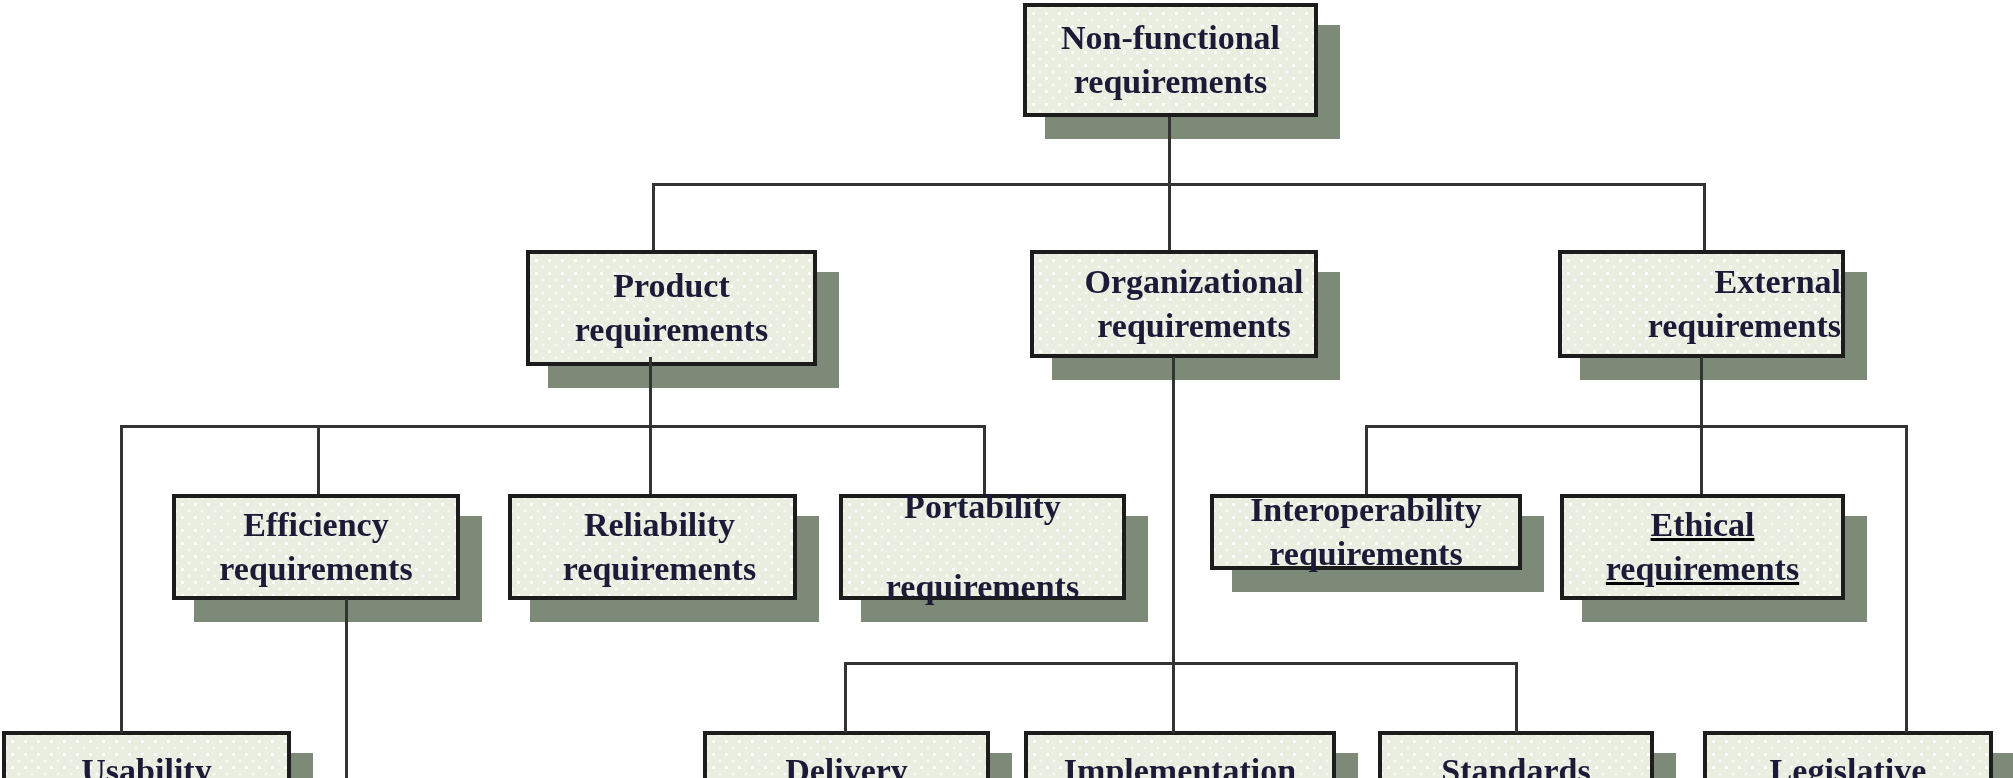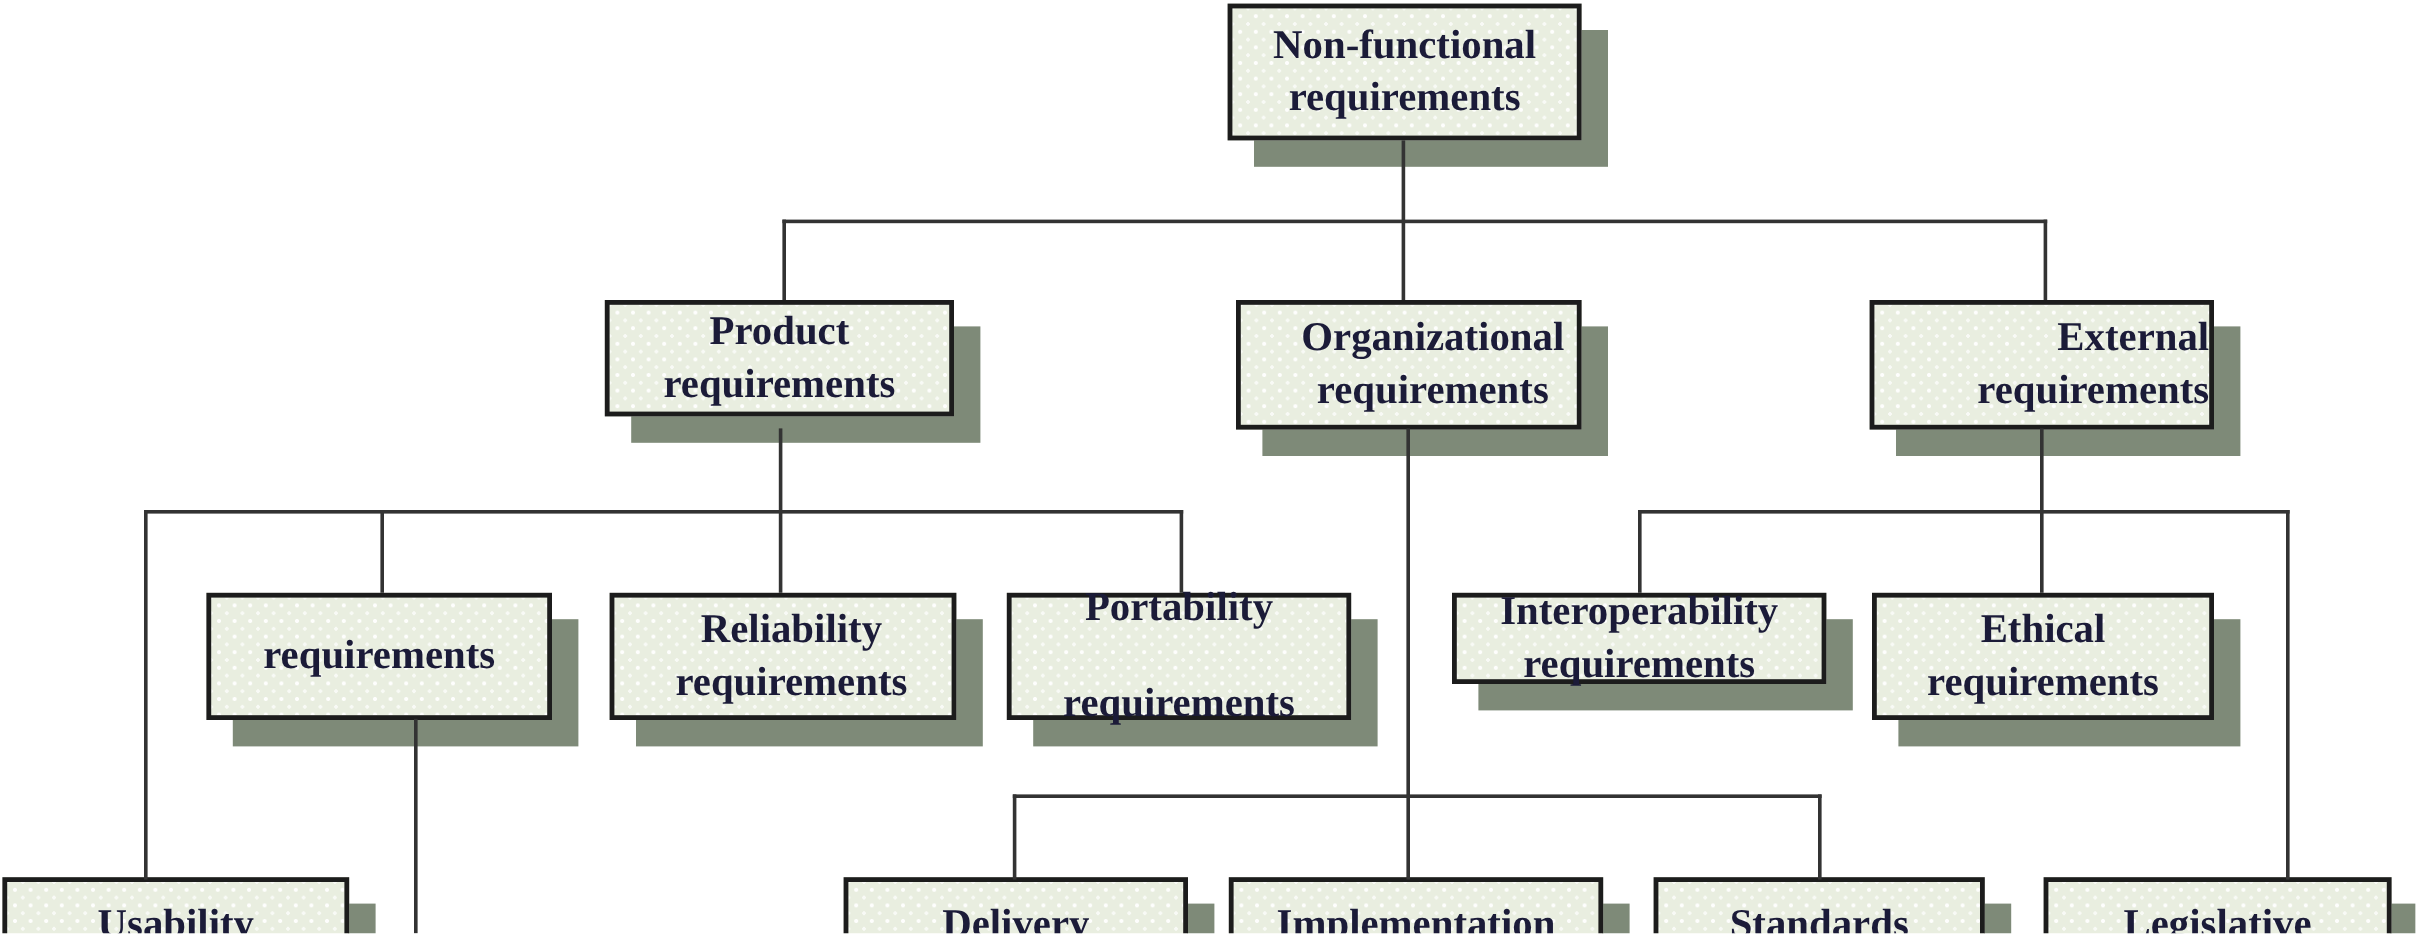--- a/index.html
+++ b/index.html
@@ -67,55 +67,56 @@
   <div class="edge v" style="left:844px;top:662px;height:71px;"></div>
   <div class="edge v" style="left:1515px;top:662px;height:71px;"></div>
 
   <div class="edge v" style="left:345px;top:599px;height:179px;"></div>
 
   <div class="node" style="left:1023px;top:3px;width:295px;height:114px;">
     <span>Non-functional</span>
     <span>requirements</span>
   </div>
 
-  <div class="node" style="left:504px;top:250px;width:291px;height:97px;text-align:right;">
+  <div class="node" style="left:526px;top:250px;width:291px;height:116px;text-align:right;">
     <span>Product</span>
     <span>requirements</span>
   </div>
 
   <div class="node" style="left:1030px;top:250px;width:288px;height:108px;padding-left:40px;">
     <span>Organizational</span>
     <span>requirements</span>
   </div>
 
   <div class="node" style="left:1558px;top:250px;width:287px;height:108px;align-items:flex-end;">
     <span>External</span>
     <span>requirements</span>
   </div>
 
   <div class="node" style="left:172px;top:494px;width:288px;height:106px;">
+    <span>Efficiency</span>
     <span>requirements</span>
   </div>
 
   <div class="node" style="left:508px;top:494px;width:289px;height:106px;padding-left:14px;">
     <span>Reliability</span>
     <span>requirements</span>
   </div>
 
   <div class="node" style="left:839px;top:494px;width:287px;height:106px;gap:36px;">
     <span>Portability</span>
     <span>requirements</span>
   </div>
 
   <div class="node" style="left:1210px;top:494px;width:312px;height:76px;">
     <span>Interoperability</span>
     <span>requirements</span>
   </div>
 
-  <div class="node" style="left:1560px;top:494px;width:285px;height:106px;">
+  <div class="node" style="left:1560px;top:494px;width:285px;height:106px;text-decoration:underline;">
     <span>Ethical</span>
     <span>requirements</span>
   </div>
 
   <div class="node cut" style="left:2px;top:731px;width:289px;height:110px;">
     <span>Usability</span>
   </div>
 
   <div class="node cut" style="left:703px;top:731px;width:287px;height:110px;">
     <span>Delivery</span>

